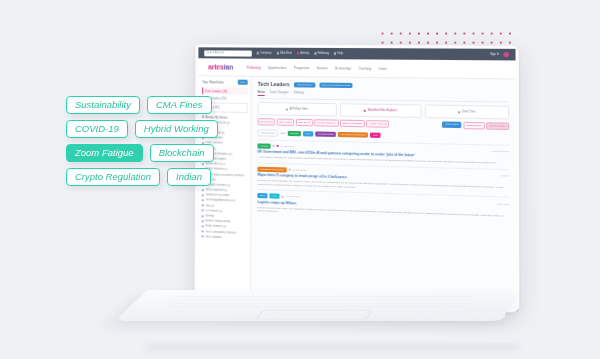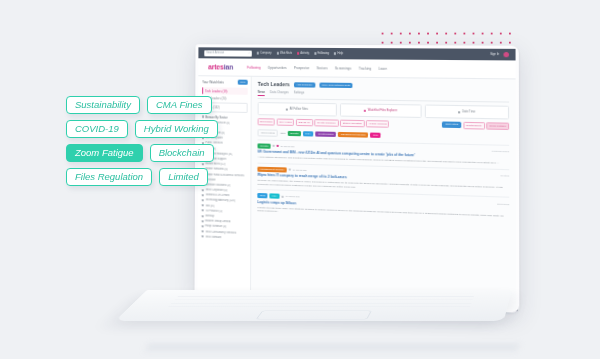--- a/index.html
+++ b/index.html
@@ -445,18 +445,18 @@
     </div>
     <div class="pill-row">
       <span class="pill">COVID-19</span>
       <span class="pill">Hybrid Working</span>
     </div>
     <div class="pill-row">
       <span class="pill solid">Zoom Fatigue</span>
       <span class="pill">Blockchain</span>
     </div>
     <div class="pill-row">
-      <span class="pill">Files Regulation</span>
-      <span class="pill">Limited</span>
+      <span class="pill">Crypto Regulation</span>
+      <span class="pill">Indian</span>
     </div>
   </div>
 
 </div>
 
 </body></html>

